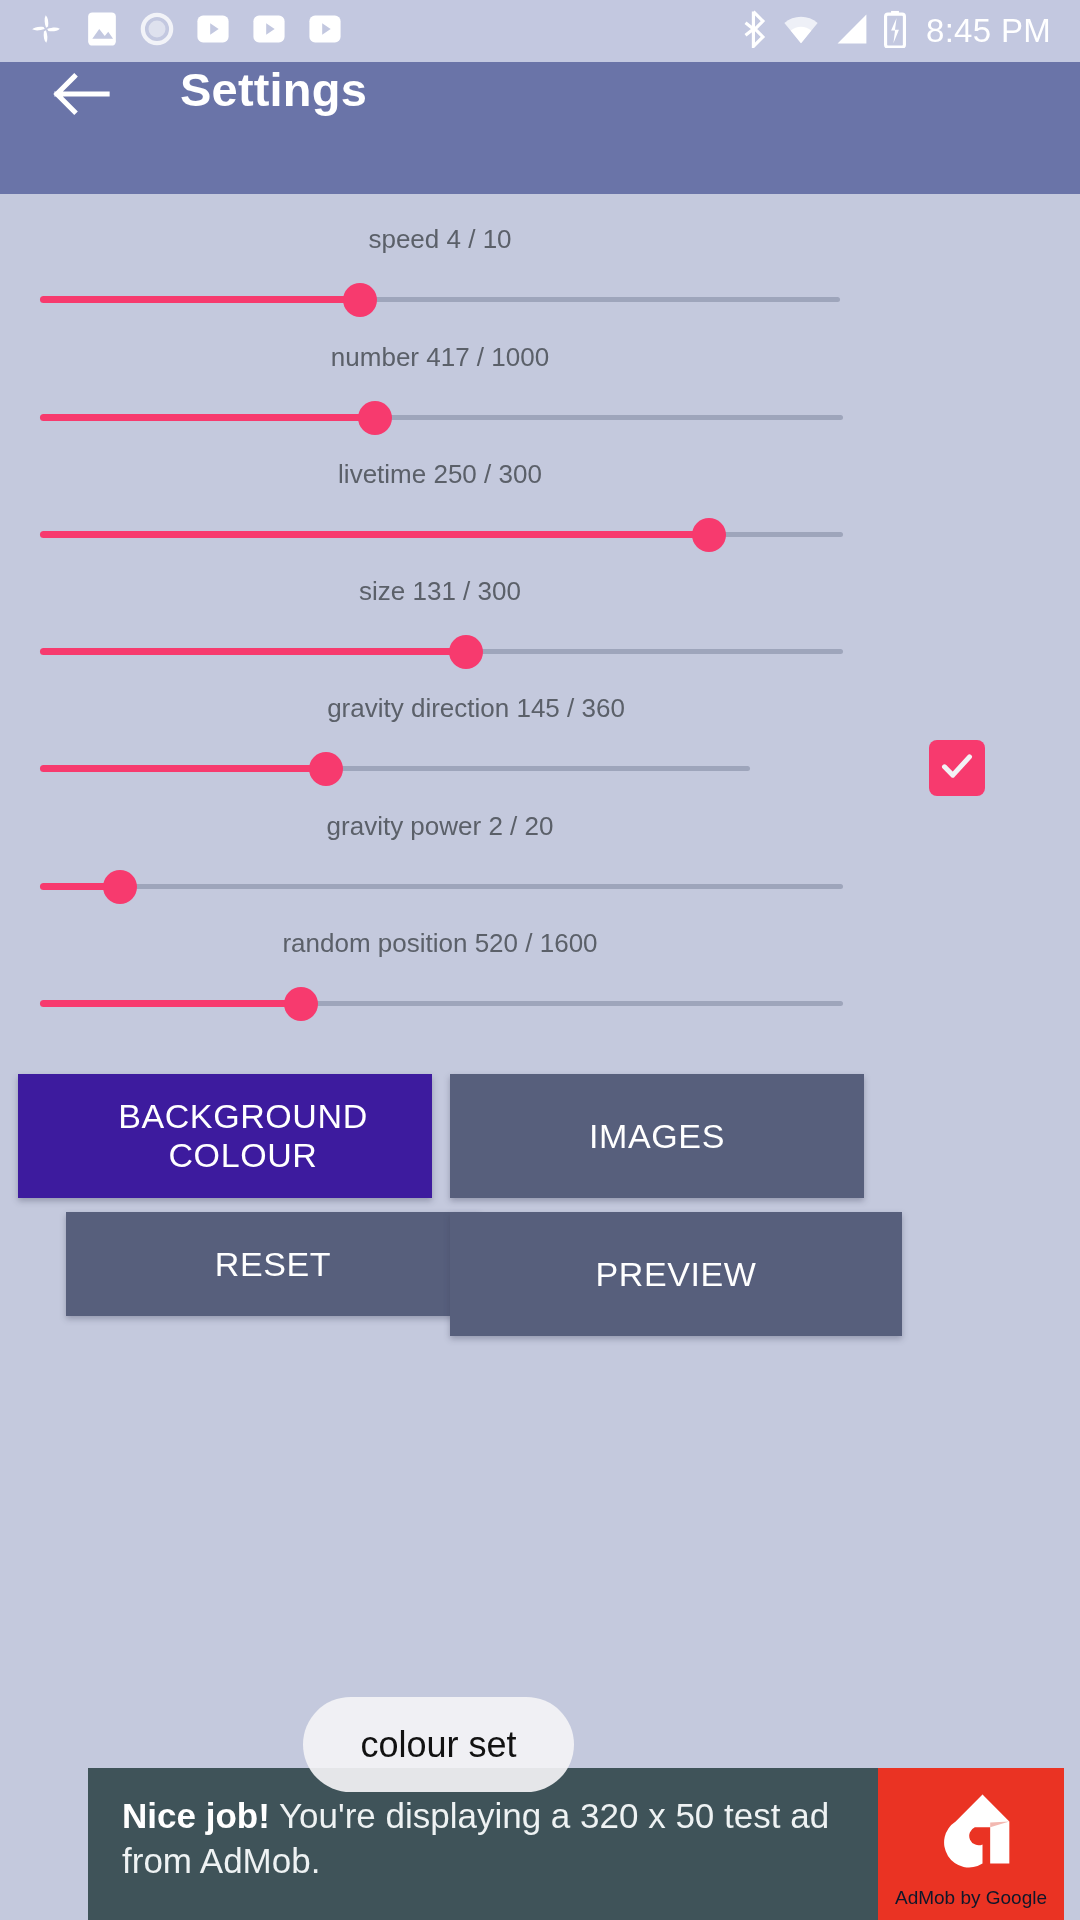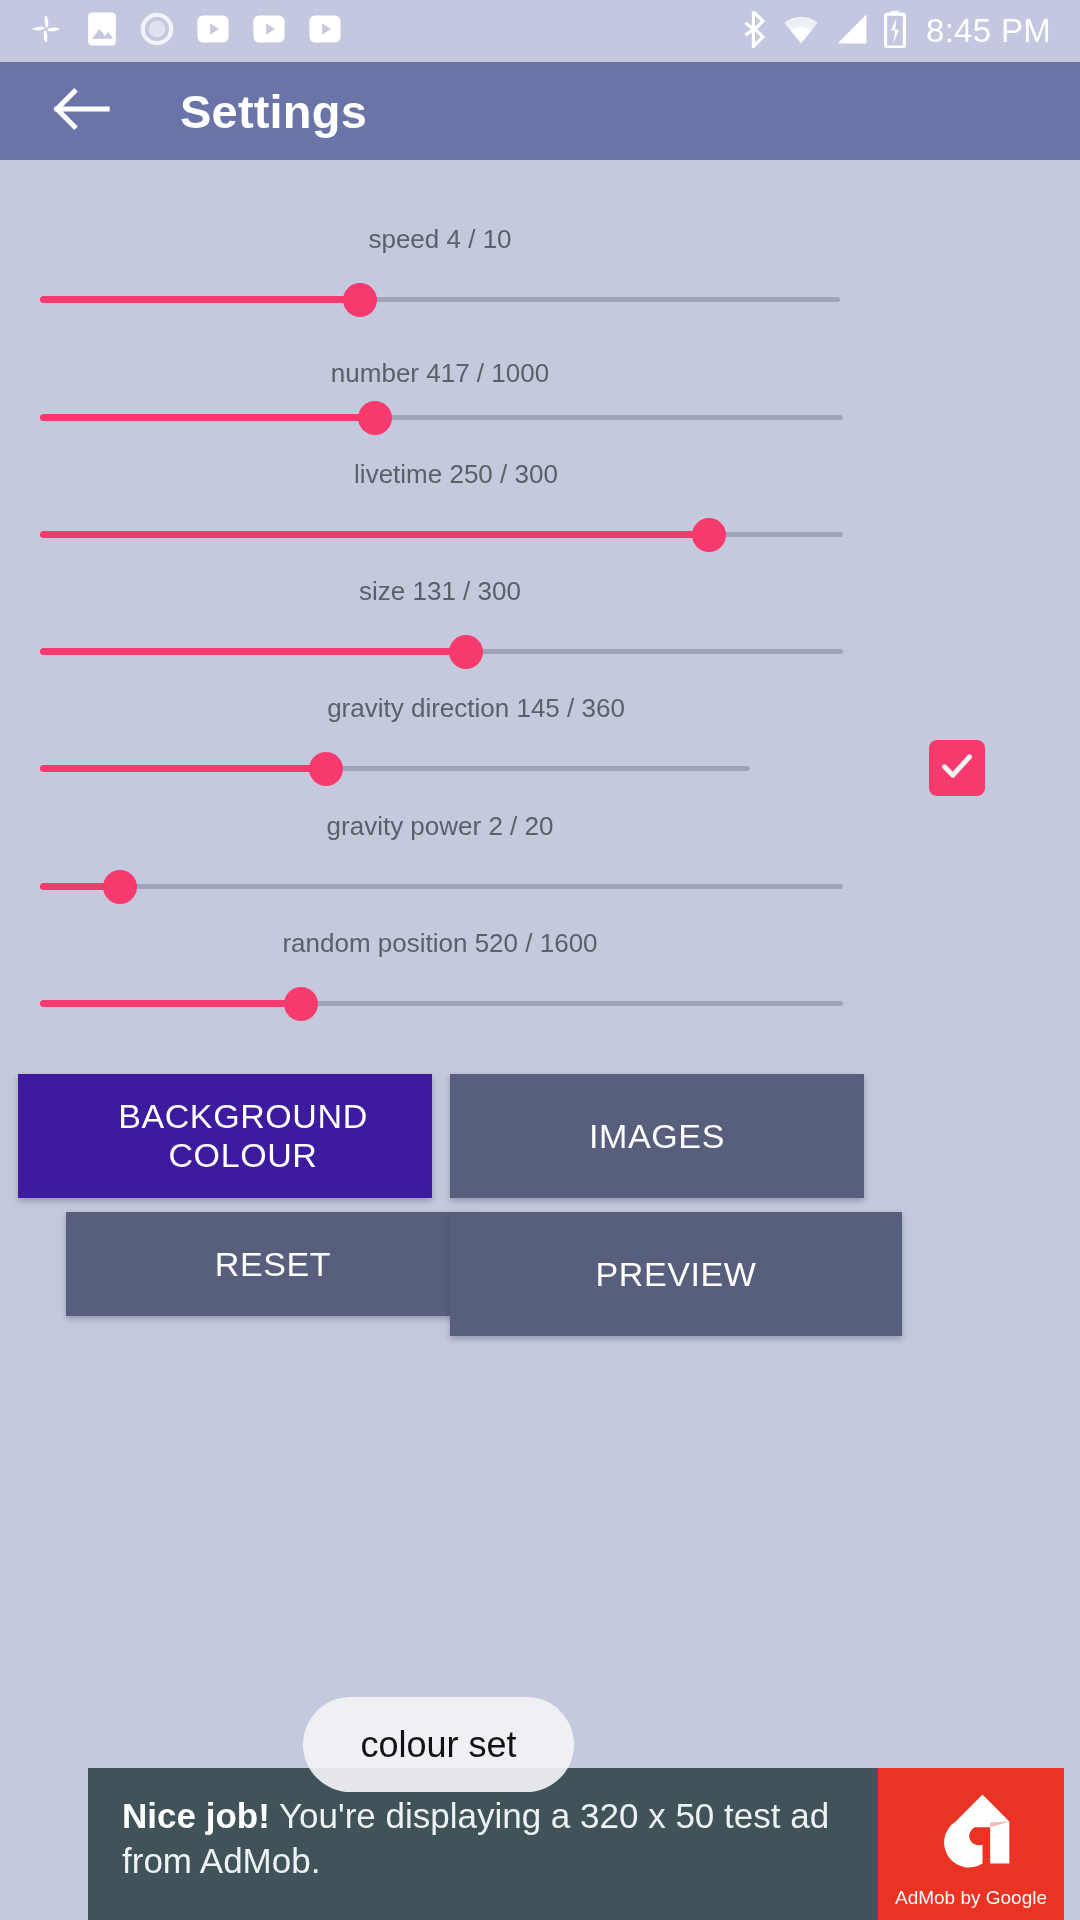--- a/index.html
+++ b/index.html
@@ -46,24 +46,23 @@
     font-weight: 500;
     letter-spacing: 0.3px;
     margin-left: 6px;
     white-space: nowrap;
   }
 
   
   .appbar {
     position: absolute;
     left: 0; top: 62px;
-    width: 1080px; height: 98px;
+    width: 1080px; height: 132px;
     background: #6a74a8;
     display: flex;
-    align-items: center;
     box-sizing: border-box;
     padding-left: 48px;
   }
   .appbar-back {
     width: 68px; height: 68px;
     display: flex; align-items: center; justify-content: center;
     flex: 0 0 auto;
   }
   .appbar-title {
     color: #ffffff;
@@ -184,21 +183,21 @@
     background: #ea3323;
     position: relative;
     display: flex;
     flex-direction: column;
     align-items: center;
     justify-content: center;
     padding-top: 6px;
     box-sizing: border-box;
   }
   .ad-logo-text {
-    color: #ffffff;
+    color: #0f172a;
     font-size: 19px;
     margin-top: 6px;
     white-space: nowrap;
   }
 
   
   .toast {
     position: absolute;
     left: 303px;
     top: 1697px;
@@ -303,29 +302,29 @@
   <div id="sliders-host">
       <div class="slider-row" style="top: 30px;">
         <div class="slider-label" style="position: absolute; left: 0px; top: 0px; width: 880px;">speed 4 / 10</div>
         <div class="slider-track-wrap" style="position: absolute; left: 0px; top: 52px; width: 1080px;">
           <div class="track-bg" style="left: 40px; width: 800px;"></div>
           <div class="track-fill" style="left: 40px; width: 320px;"></div>
           <div class="thumb" style="left: 360px;"></div>
         </div>
       </div>
       <div class="slider-row" style="top: 148px;">
-        <div class="slider-label" style="position: absolute; left: 0px; top: 16px; width: 880px;">number 417 / 1000</div>
+        <div class="slider-label" style="position: absolute; left: 0px; top: 0px; width: 880px;">number 417 / 1000</div>
         <div class="slider-track-wrap" style="position: absolute; left: 0px; top: 52px; width: 1080px;">
           <div class="track-bg" style="left: 40px; width: 803px;"></div>
           <div class="track-fill" style="left: 40px; width: 334.851px;"></div>
           <div class="thumb" style="left: 374.851px;"></div>
         </div>
       </div>
       <div class="slider-row" style="top: 265px;">
-        <div class="slider-label" style="position: absolute; left: 16px; top: 0px; width: 880px;">livetime 250 / 300</div>
+        <div class="slider-label" style="position: absolute; left: 0px; top: 0px; width: 880px;">livetime 250 / 300</div>
         <div class="slider-track-wrap" style="position: absolute; left: 0px; top: 52px; width: 1080px;">
           <div class="track-bg" style="left: 40px; width: 803px;"></div>
           <div class="track-fill" style="left: 40px; width: 668.899px;"></div>
           <div class="thumb" style="left: 708.899px;"></div>
         </div>
       </div>
       <div class="slider-row" style="top: 382px;">
         <div class="slider-label" style="position: absolute; left: 0px; top: 0px; width: 880px;">size 131 / 300</div>
         <div class="slider-track-wrap" style="position: absolute; left: 0px; top: 52px; width: 1080px;">
           <div class="track-bg" style="left: 40px; width: 803px;"></div>

